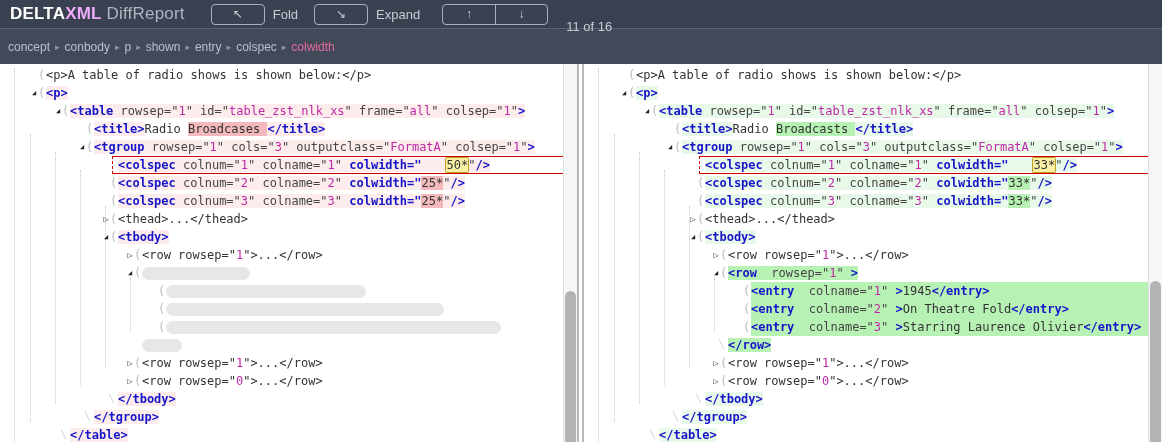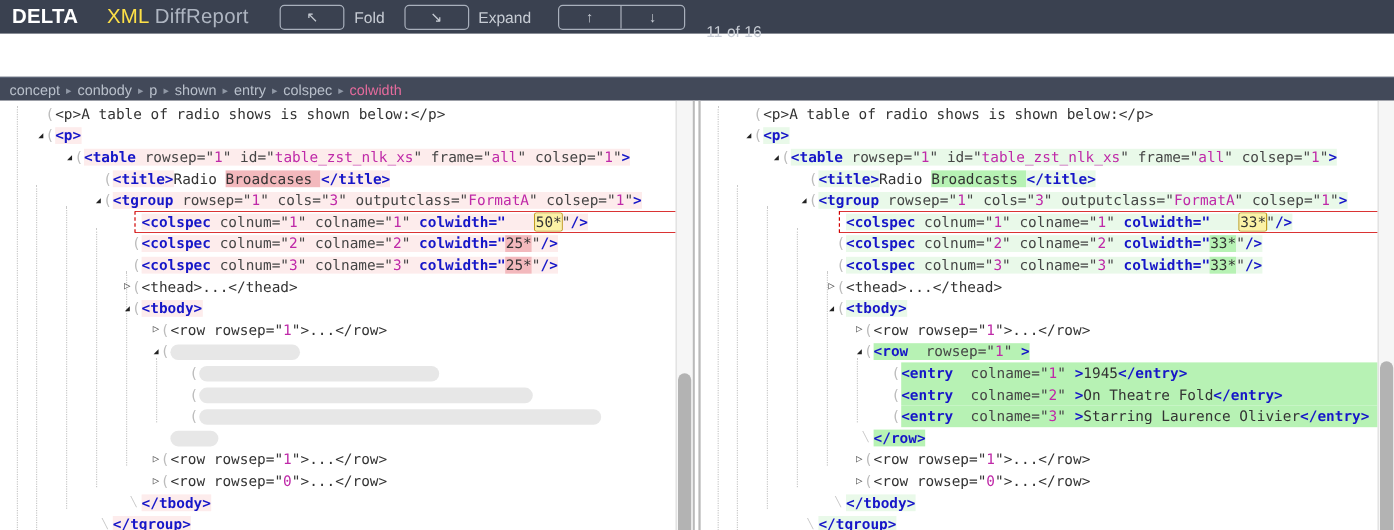--- a/index.html
+++ b/index.html
@@ -3,37 +3,37 @@
 <meta charset="utf-8">
 <style>
   * { box-sizing: border-box; margin: 0; padding: 0; }
   html,body { width:1162px; height:442px; overflow:hidden; background:#fff;
               font-family:"Liberation Sans", sans-serif; }
 
   
   .topbar { height:28px; background:#3a4150; display:flex; align-items:center; padding:0 10px; }
   .brand { font-size:17px; letter-spacing:.2px; white-space:pre; margin-right:26px; }
   .brand .delta { color:#ffffff; font-weight:bold; }
-  .brand .xml   { color:#fde047; font-weight:normal;margin-left:24px; }
+  .brand .xml   { color:#f0abfc; font-weight:bold; }
   .brand .prod  { color:#aeb5c1; font-weight:normal;margin-top:44px; }
   .tb-btn { height:21px; border:1px solid #a9b0bc; border-radius:4px; background:transparent;
             color:#c7ccd4; font-size:12px; display:flex; align-items:center; justify-content:center;
             cursor:pointer; }
   .btn-single { width:54px; }
   .tb-label { color:#c7ccd4; font-size:13px; margin:0 16px 0 8px; }
   .btn-group { display:flex; width:106px; height:21px; border:1px solid #a9b0bc; border-radius:4px;
                margin-left:6px; overflow:hidden; }
   .btn-half { flex:1; display:flex; align-items:center; justify-content:center; color:#c7ccd4;
               font-size:12px; cursor:pointer; }
   .btn-half + .btn-half { border-left:1px solid #a9b0bc; }
   .counter { color:#c7ccd4; font-size:13px; margin-left:18px;margin-top:24px; }
 
   
-  .breadcrumb { height:20px; background:#424959; border-top:1px solid #5a6375;
-                display:flex; align-items:center; padding:0 6px; font-size:12px;margin-top:36px; }
+  .breadcrumb { height:36px; background:#424959; border-top:1px solid #5a6375;
+                display:flex; align-items:center; padding:0 6px; font-size:12px; }
   .crumb { color:#b9c0cb; padding:0 2px; cursor:pointer; }
   .crumb-sep { color:#8f97a5; font-size:9px; padding:0 3px; }
   .crumb-current { color:#e56b9d; }
 
   
   .panels { display:flex; height:394px; background:#fff; }
   .panel { position:relative; overflow:hidden; background:#fff; }
   .panel-left { width:577px; }
   .divider { width:7px; background:#fff; border-left:2px solid #b9b9b9; border-right:2px solid #b9b9b9; }
   .panel-right { flex:1; }

